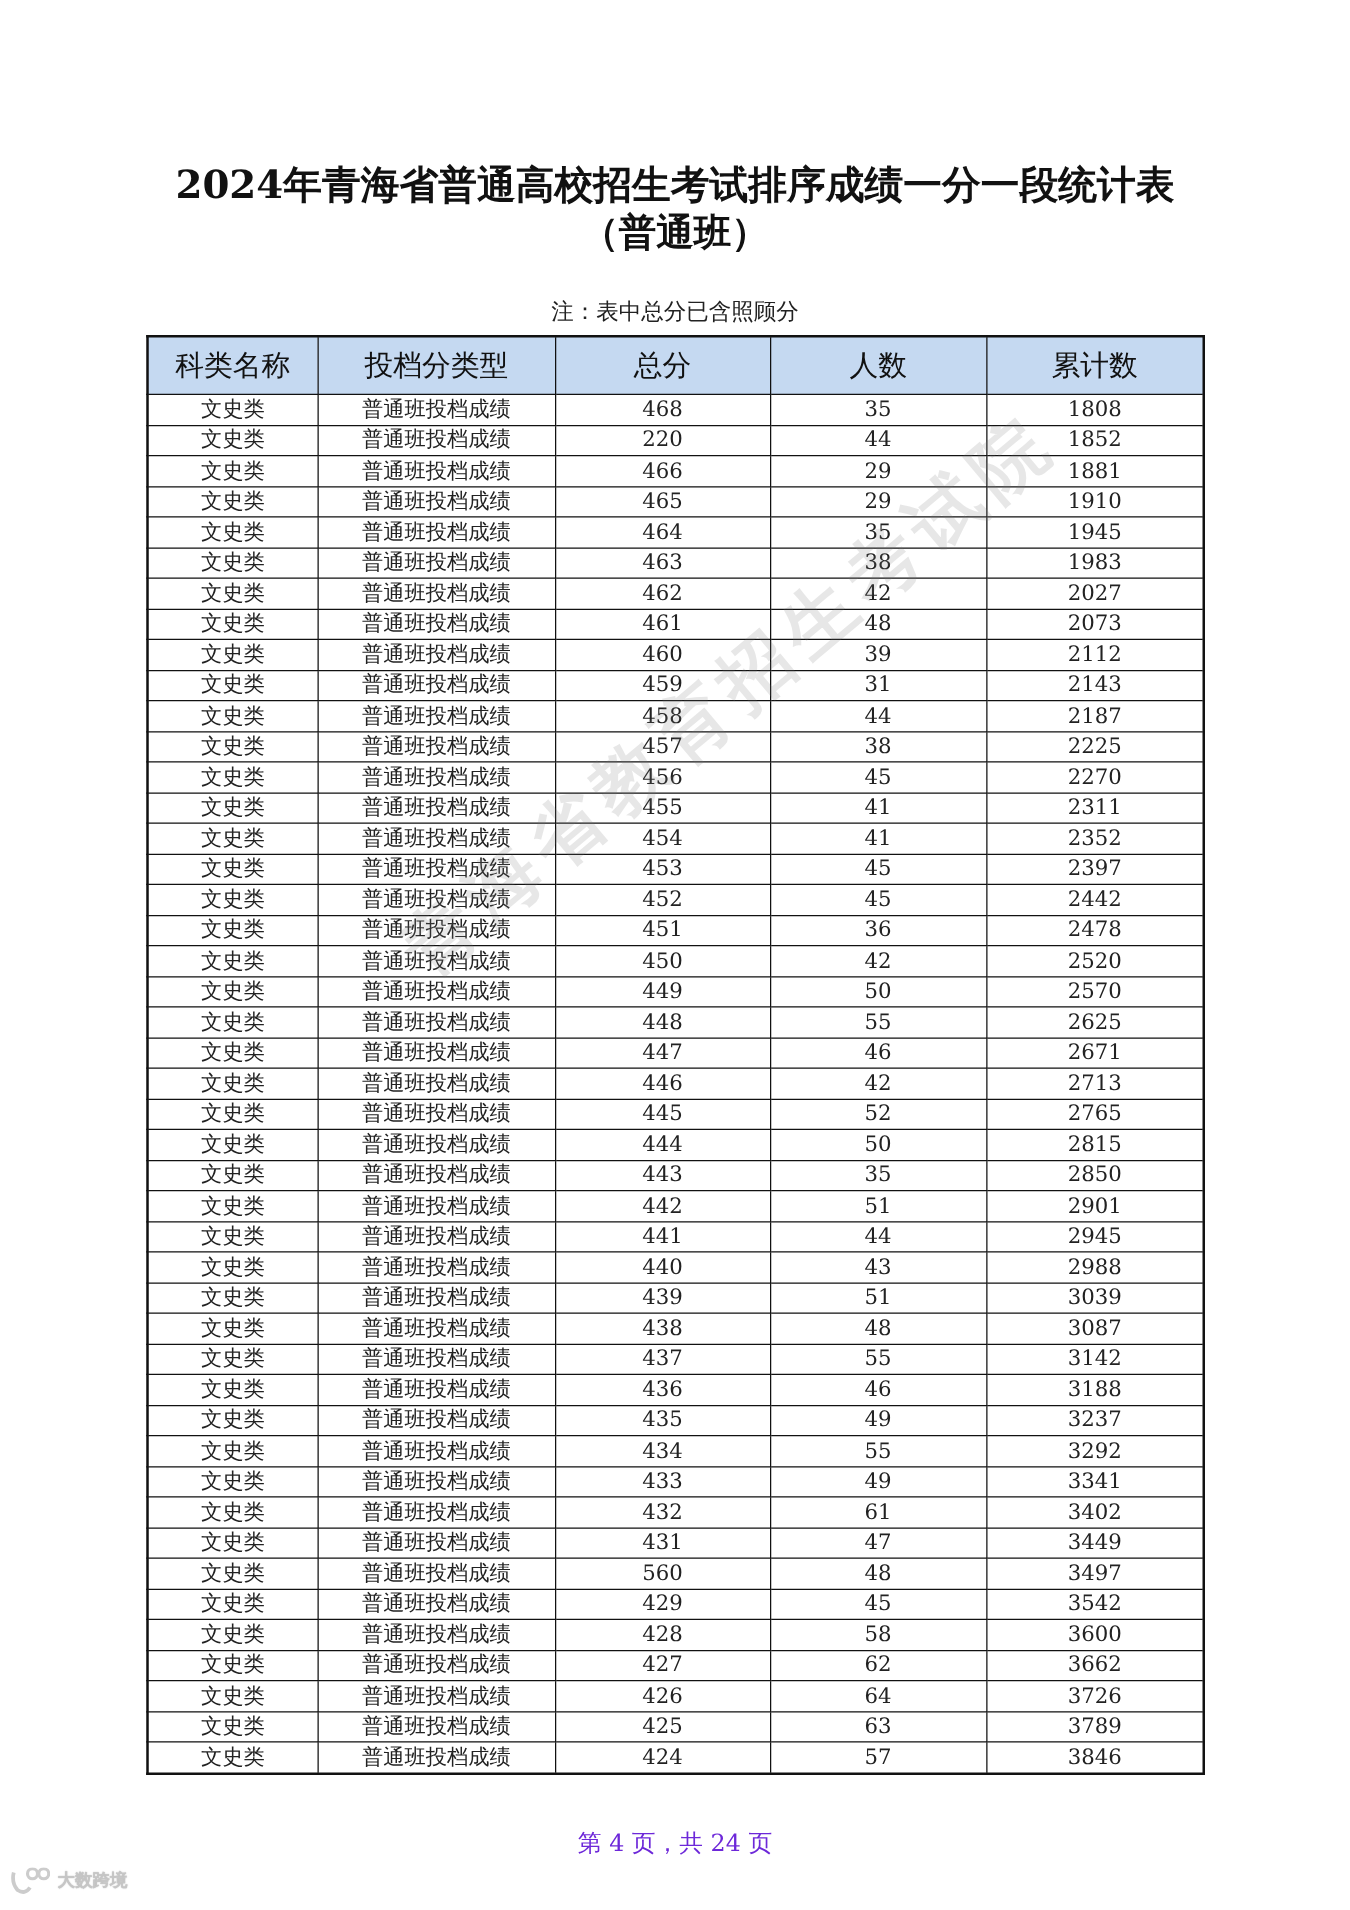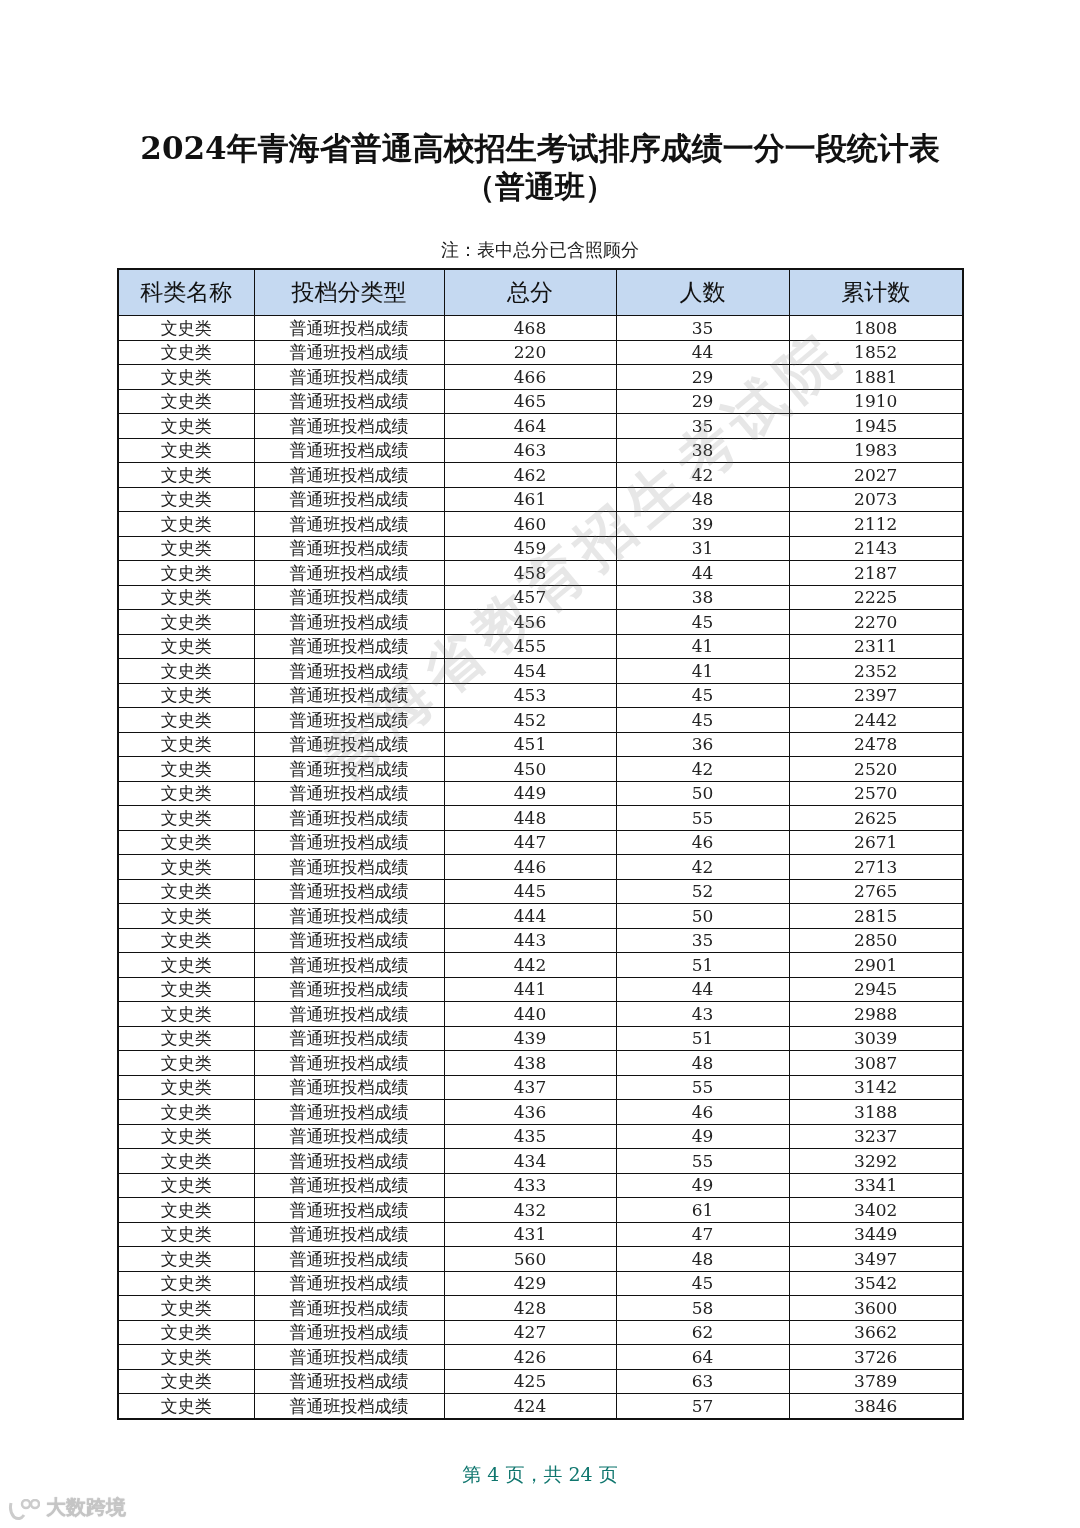--- a/index.html
+++ b/index.html
@@ -41,25 +41,25 @@
     }
     .watermark {
       position: absolute; left: 330px; top: 730px; width: 560px;
       transform: rotate(-40deg); transform-origin: left center;
       font-size: 58px; font-weight: bold; color: rgba(120,120,120,0.18);
       letter-spacing: 8px; white-space: nowrap; pointer-events: none;
       font-family: "DejaVu Serif", serif;
     }
     .pager {
       position: absolute; left: 0; width: 1080px; top: 1462px;
-      text-align: center; font-size: 19px; color: #0f766e;
+      text-align: center; font-size: 19px; color: #6d28d9;
     }
     .brand {
-      position: absolute; left: 8px; top: 1494px; display: flex; align-items: flex-end;
-      font-family: "DejaVu Sans", sans-serif; font-weight: bold; font-size: 20px;
+      position: absolute; left: 8px; top: 1494px; display: flex; align-items: center;
+      font-family: "DejaVu Sans", sans-serif; font-weight: bold; font-size: 14px;
       color: rgba(200,200,200,0.9); text-shadow: 0 0 1px #aaa;
     }
     .brand .logo { width: 32px; height: 22px; margin-right: 6px; }
   </style>
 </head>
 <body>
 
 <div class="title">2024年青海省普通高校招生考试排序成绩一分一段统计表</div>
 <div class="subtitle">（普通班）</div>
 <div class="note">注：表中总分已含照顾分</div>

